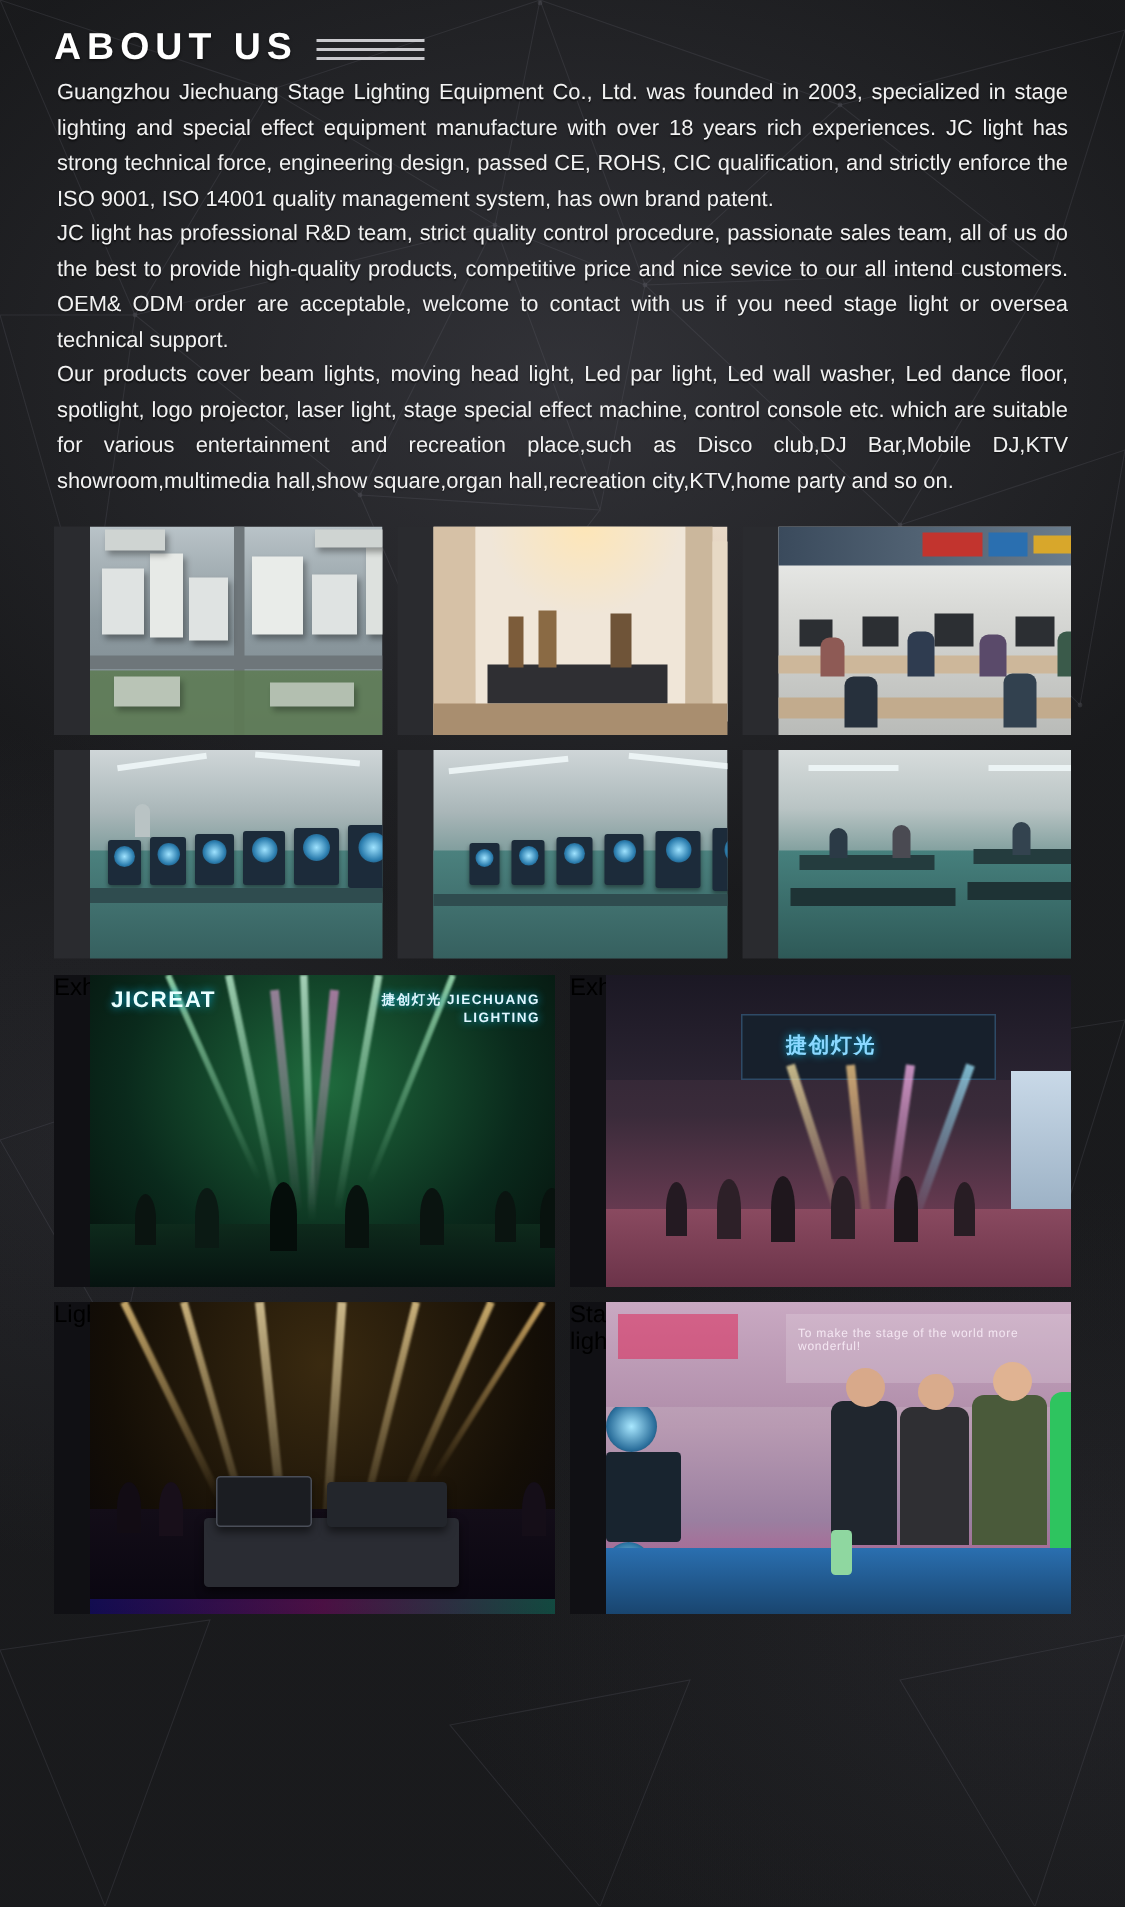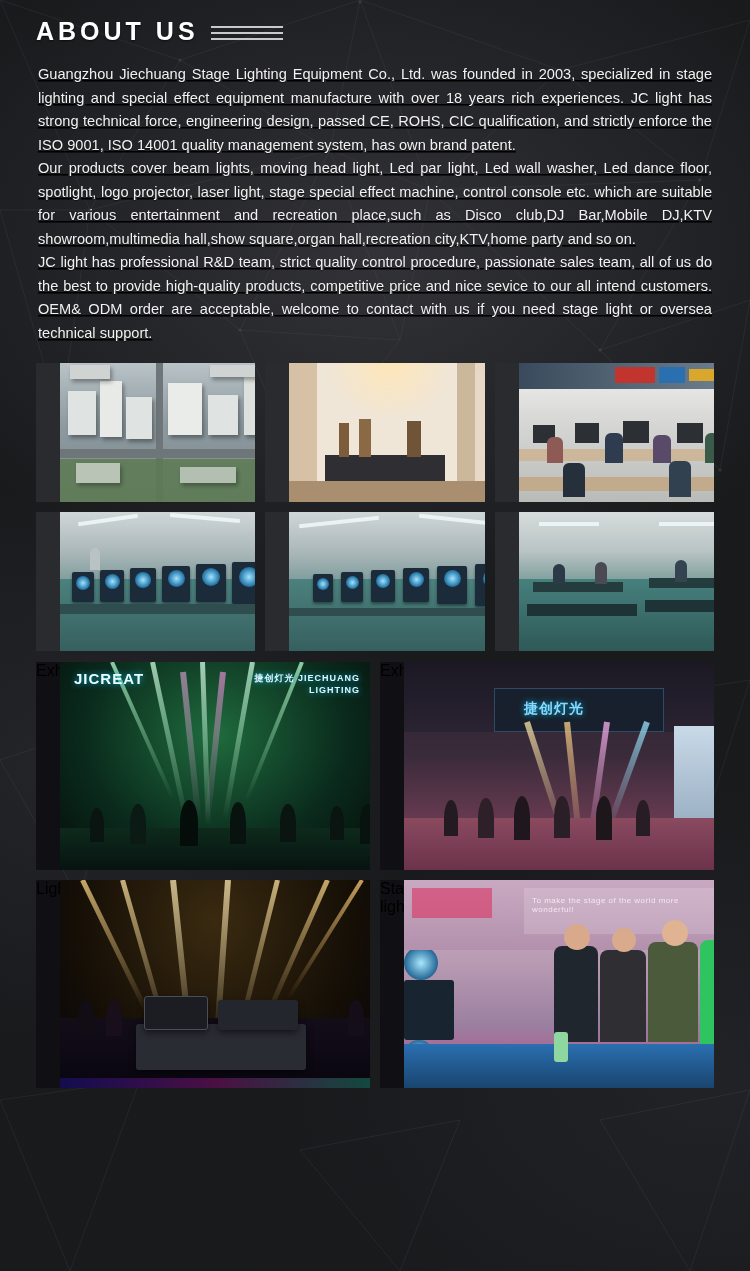--- a/index.html
+++ b/index.html
@@ -28,21 +28,21 @@
     opacity: .55;
   }
   .content { position: relative; z-index: 3; padding: 0 16px; }
 
   
   .about-head {
     display: flex;
     align-items: center;
     padding-top: 17px;
     padding-left: 20px;
-    margin-bottom: 17px;
+    margin-bottom: 5px;
   }
   .about-title {
     color: #ffffff;
     font-size: 25px;
     font-weight: bold;
     letter-spacing: 4px;
     white-space: nowrap;
     text-shadow: 0 1px 2px rgba(0,0,0,.6);
   }
   .about-lines {
@@ -52,21 +52,21 @@
     flex-direction: column;
     gap: 4px;
     margin-top: 2px;
   }
   .about-lines i { display: block; height: 2px; background: #c9c9cd; }
   .about-lines i:nth-child(1) { width: 72px; }
   .about-lines i:nth-child(2) { width: 72px; }
   .about-lines i:nth-child(3) { width: 72px; }
 
   
-  .about-text { padding: 0 22px 0 22px; text-decoration: underline; }
+  .about-text { padding: 0 22px 0 22px; }
   .about-text p {
     color: #f2f2f2;
     font-size: 14.6px;
     line-height: 23.5px;
     text-align: justify;
     text-shadow: 0 1px 1px rgba(0,0,0,.55);
   }
 
   
   .grid3 {
@@ -213,22 +213,22 @@
       <div class="about-title">ABOUT US</div>
       <div class="about-lines">
           <i></i>
           <i></i>
           <i></i>
         </div>
     </div>
 
     <div class="about-text">
       <p>Guangzhou Jiechuang Stage Lighting Equipment Co., Ltd. was founded in 2003, specialized in stage lighting and special effect equipment manufacture with over 18 years rich experiences. JC light has strong technical force, engineering design, passed CE, ROHS, CIC qualification, and strictly enforce the ISO 9001, ISO 14001 quality management system, has own brand patent.</p>
+      <p>JC light has professional R&amp;D team, strict quality control procedure, passionate sales team, all of us do the best to provide high-quality products, competitive price and nice sevice to our all intend customers. OEM&amp; ODM order are acceptable, welcome to contact with us if you need stage light or oversea technical support.</p>
       <p>Our products cover beam lights, moving head light, Led par light, Led wall washer, Led dance floor, spotlight, logo projector, laser light, stage special effect machine, control console etc.  which are suitable for various entertainment and recreation place,such as Disco club,DJ Bar,Mobile DJ,KTV showroom,multimedia hall,show square,organ hall,recreation city,KTV,home party and so on.</p>
-      <p>JC light has professional R&amp;D team, strict quality control procedure, passionate sales team, all of us do the best to provide high-quality products, competitive price and nice sevice to our all intend customers. OEM&amp; ODM order are acceptable, welcome to contact with us if you need stage light or oversea technical support.</p>
     </div>
 
     <div class="grid3 first">
 
       <div class="ph">
         <div class="sky aerial">
           <div class="road" style="left:0;top:86px;width:100%;height:9px;"></div>
           <div class="road" style="left:96px;top:0;width:7px;height:139px;"></div>
           <div class="green" style="left:0;top:96px;width:100%;height:43px;"></div>
           <div class="blk" style="left:8px;top:28px;width:28px;height:44px;"></div>

